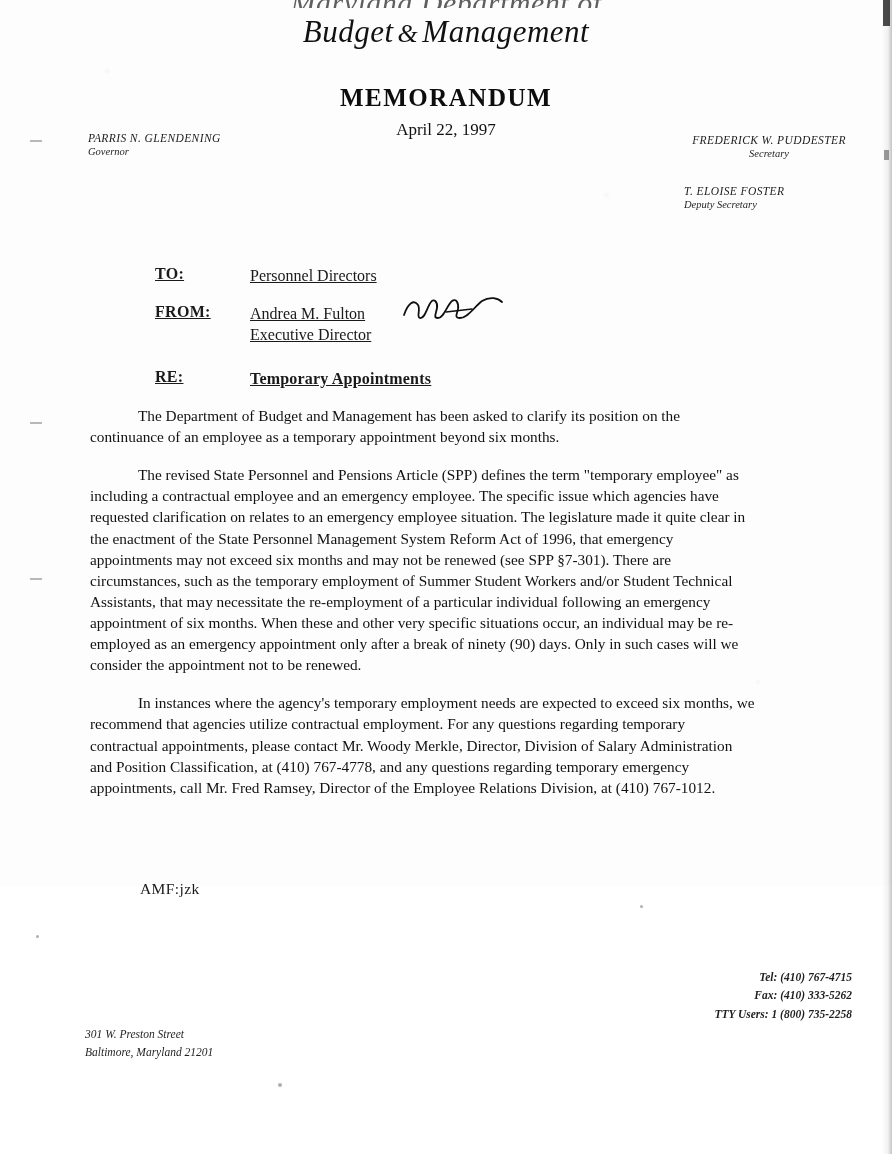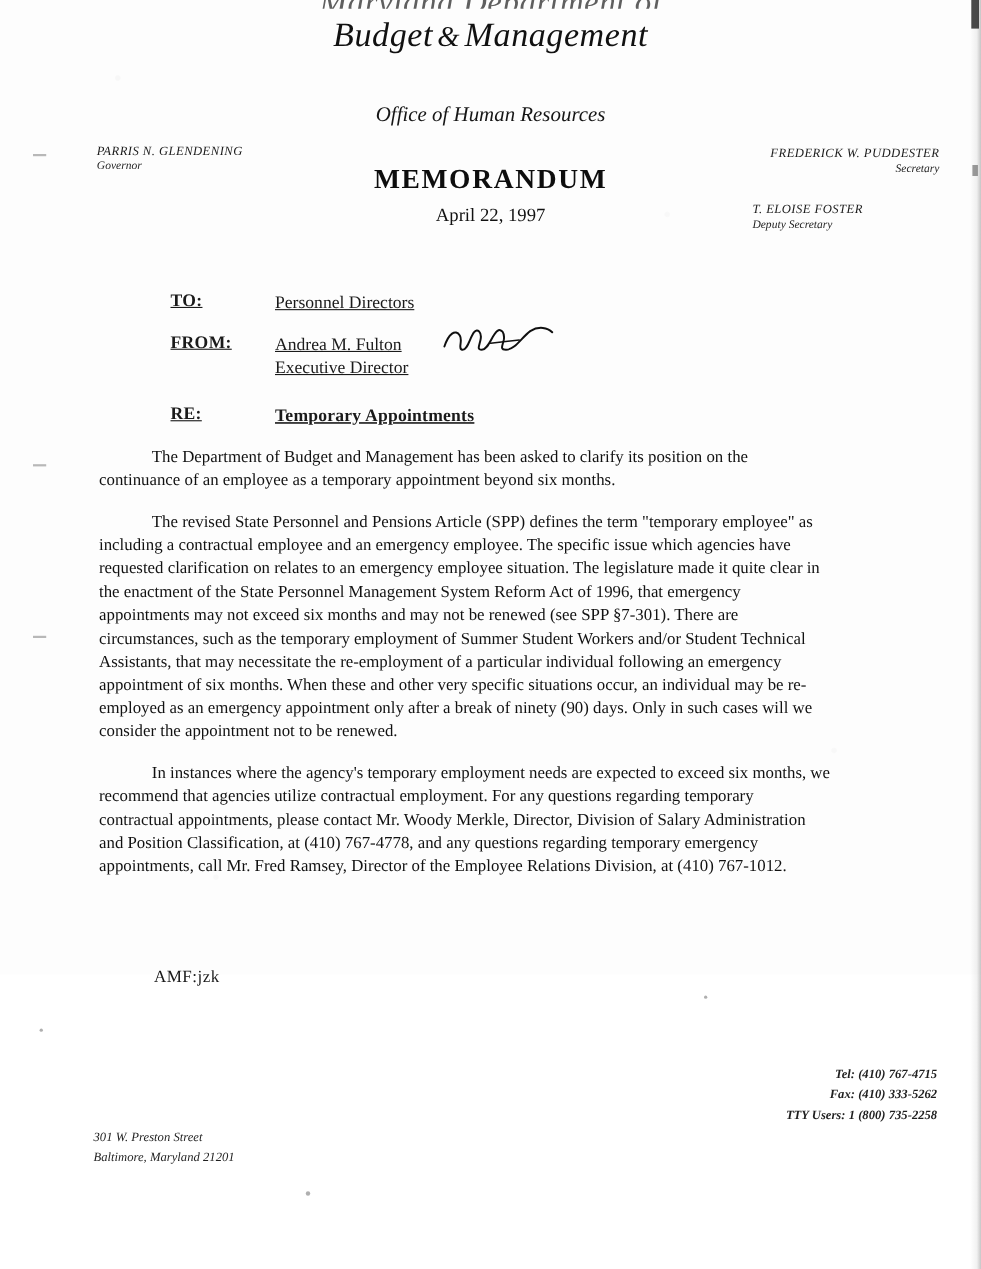--- a/index.html
+++ b/index.html
@@ -132,21 +132,21 @@
     font-size: 11.5px;
     letter-spacing: 0.4px;
     color: #1c1c1c;
     text-transform: uppercase;
   }
   .official .role {
     font-size: 10.5px;
     color: #242424;
   }
   .official-left { left: 88px; top: 131px; text-align: left; }
-  .official-right-1 { right: 38px; top: 133px; text-align: right; width: 170px;}
+  .official-right-1 { right: 38px; top: 133px; text-align: center; width: 170px;}
   .official-right-2 { right: 38px; top: 184px; text-align: left; width: 170px;}
 
   
   .memo-fields {
     position: absolute;
     left: 155px;
     top: 265px;
     width: 640px;
     font-size: 16px;
     text-decoration: underline;
@@ -257,21 +257,20 @@
   <div class="tick" style="top:578px;"></div>
   <div class="speck" style="left:36px; top:935px; width:3px; height:3px;"></div>
   <div class="speck" style="left:278px; top:1083px; width:4px; height:4px;"></div>
   <div class="speck" style="left:640px; top:905px; width:3px; height:3px;"></div>
 
   <div class="letterhead">
     <div class="dept-line1">Maryland Department of</div>
     <div class="dept-line2">
       <span>Budget</span><span class="amp">&amp;</span><span>Management</span>
     </div>
-    <div class="ohr">Office of Human Resources</div>
     <div class="memo-title">MEMORANDUM</div>
     <div class="memo-date">April 22, 1997</div>
   </div>
 
   <div class="official official-left">
     <div class="name">PARRIS N. GLENDENING</div>
     <div class="role">Governor</div>
   </div>
   <div class="official official-right-1">
     <div class="name">FREDERICK W. PUDDESTER</div>

